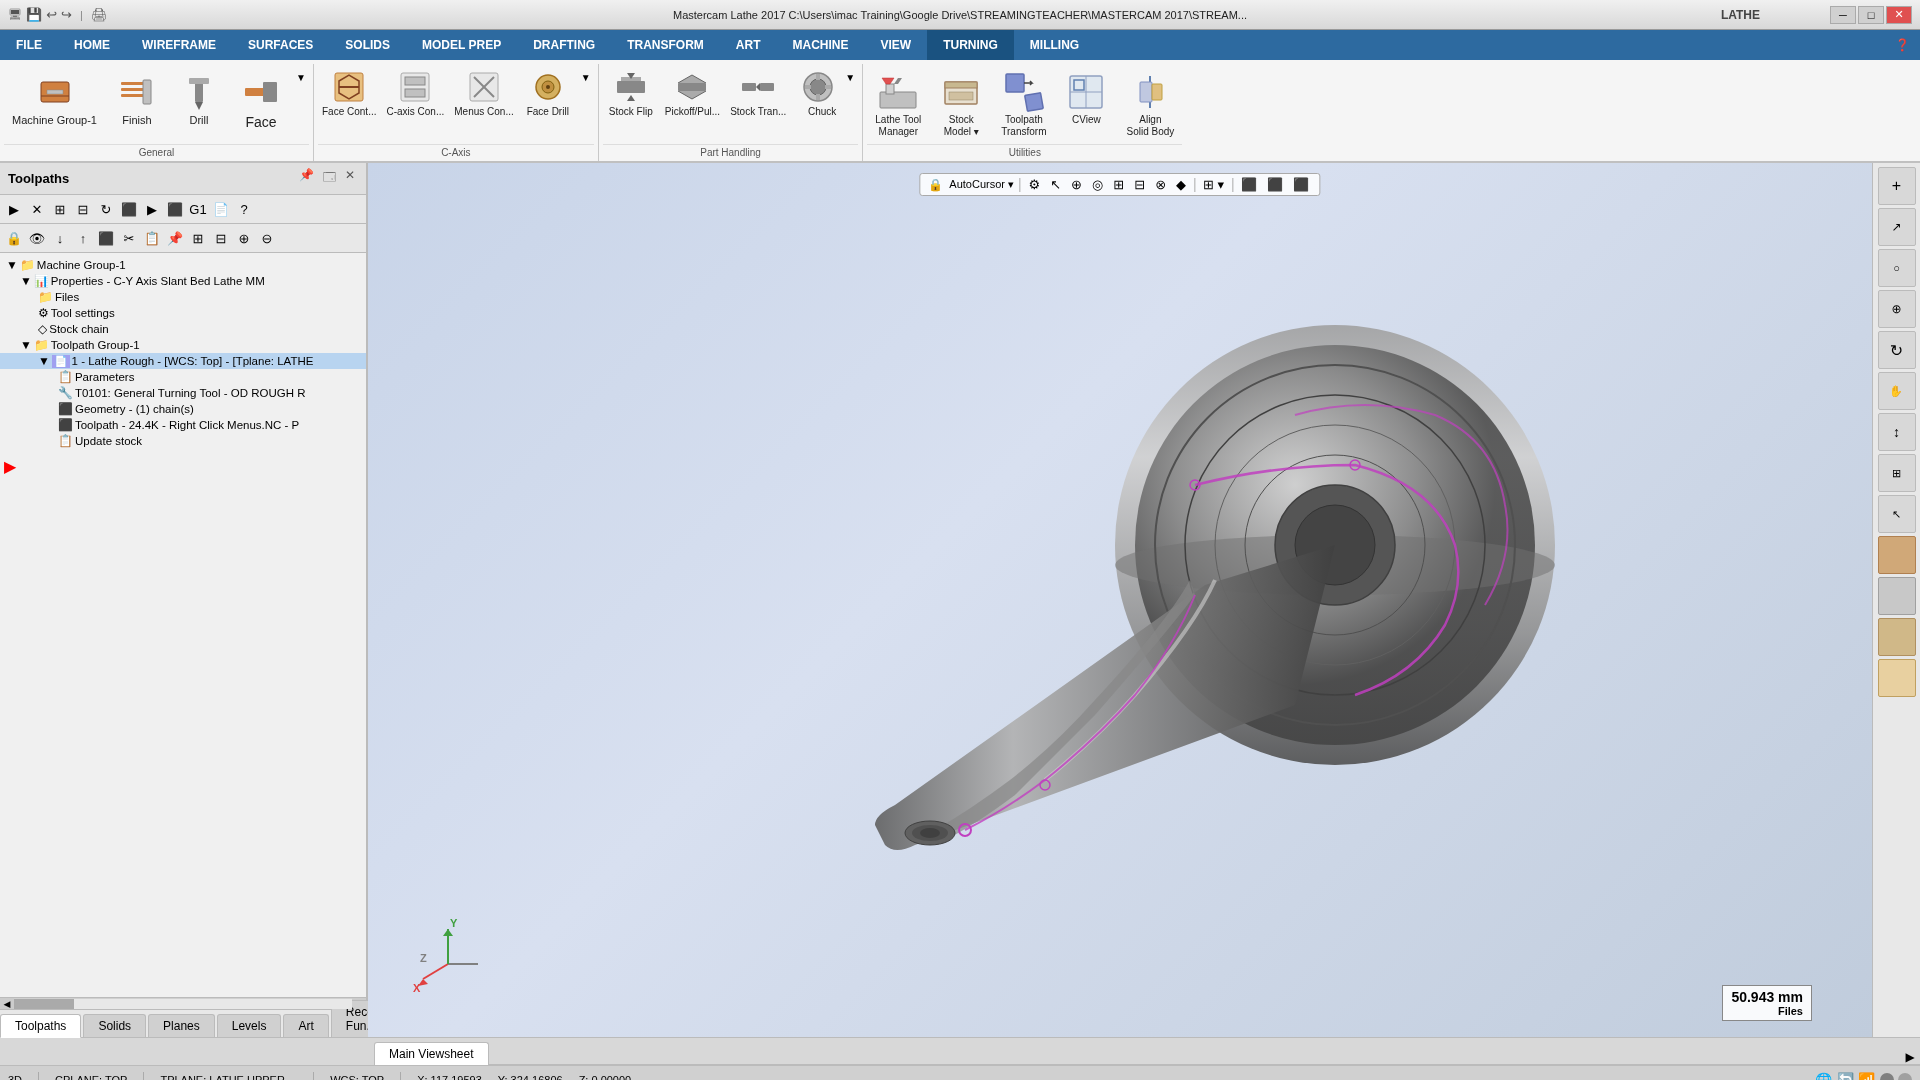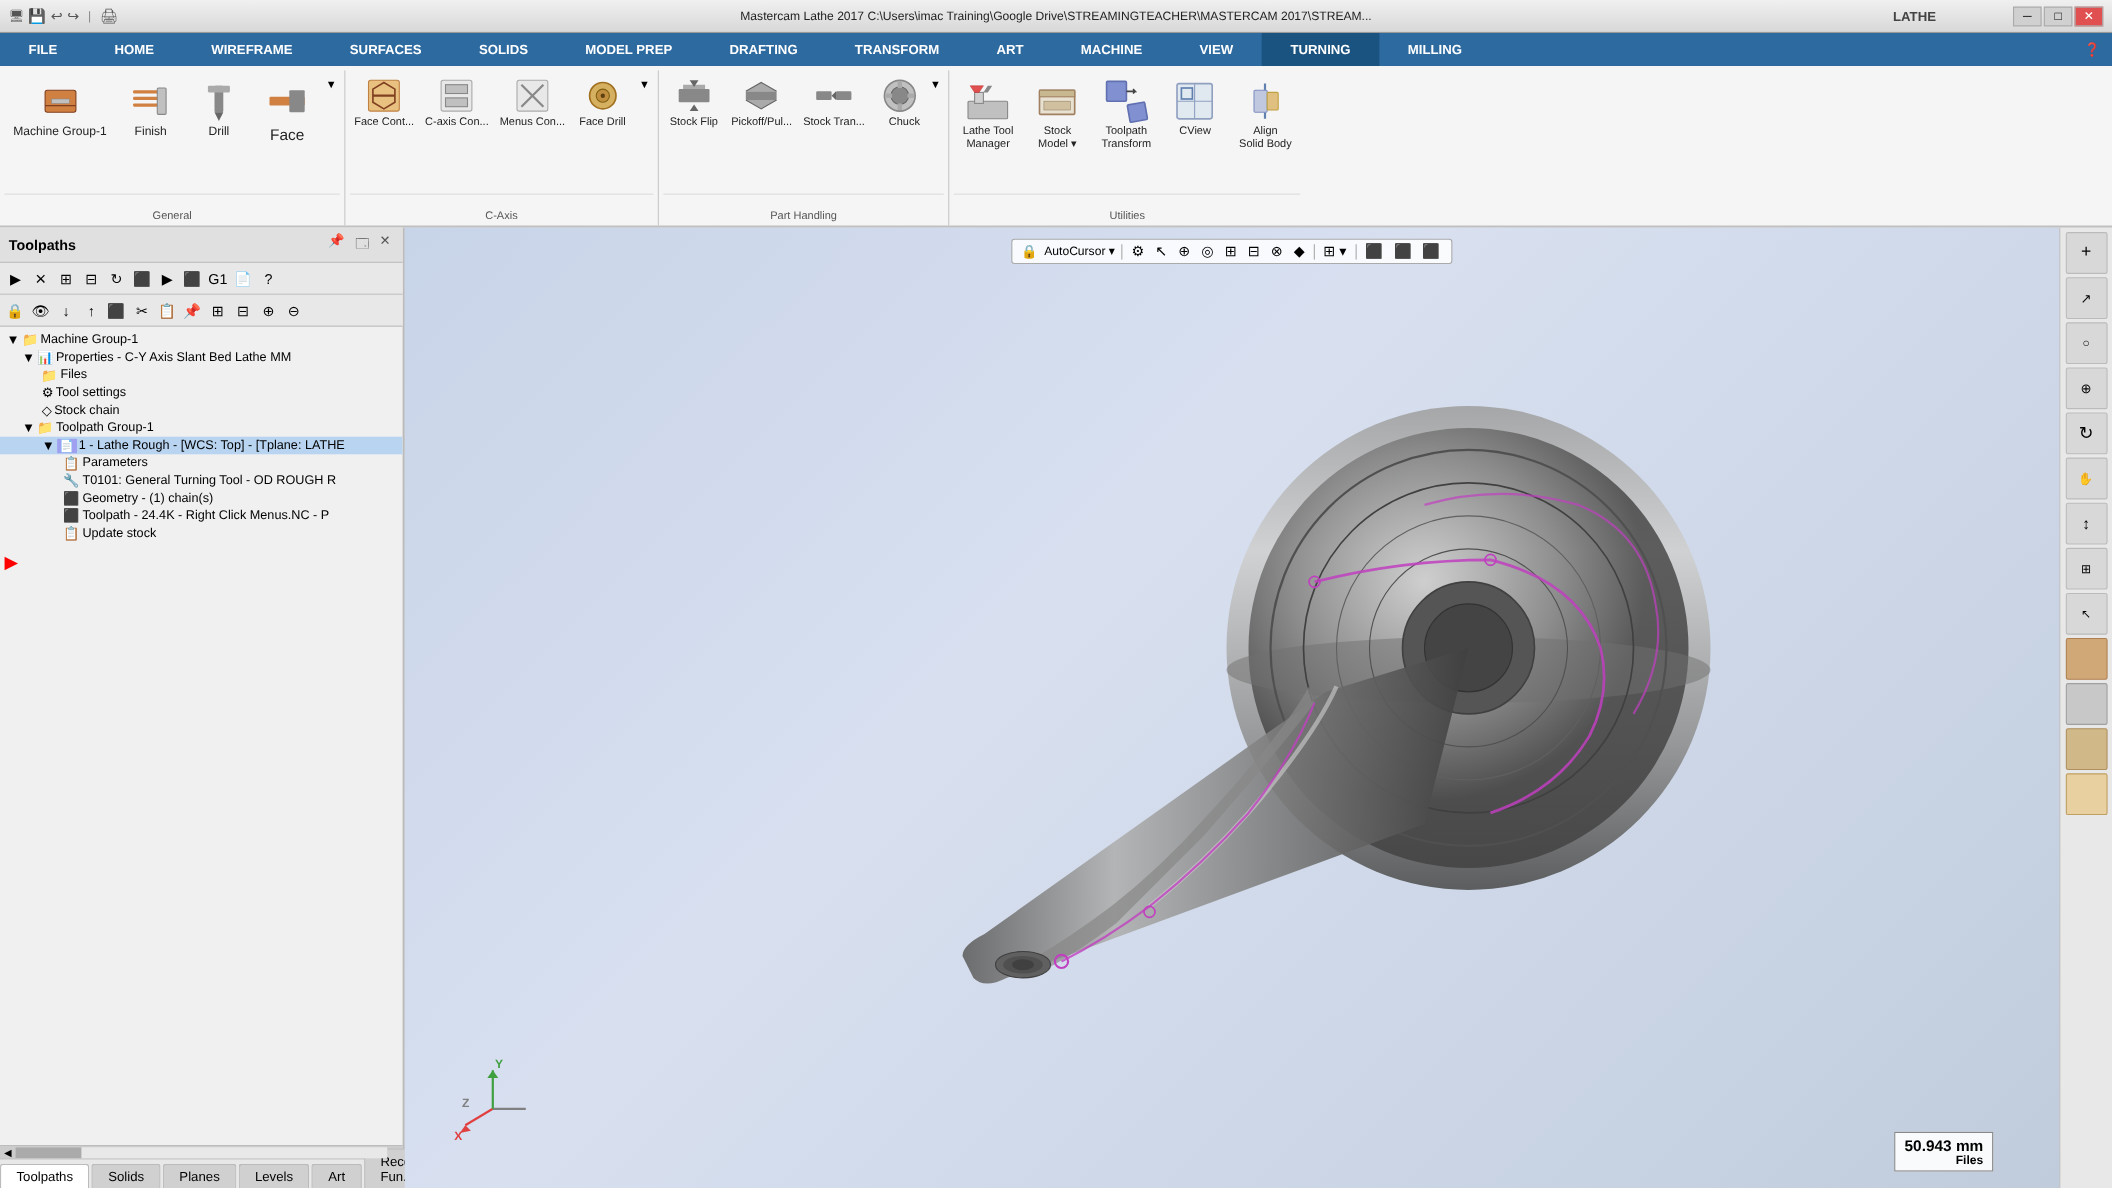--- a/index.html
+++ b/index.html
@@ -34,21 +34,21 @@
     }
 
     
     #menubar {
       height: 30px;
       background: #2d6aa0;
       display: flex;
       align-items: center;
     }
     .menu-item {
-      padding: 0 26px;
+      padding: 0 16px;
       height: 100%;
       display: flex;
       align-items: center;
       color: white;
       font-size: 12px;
       font-weight: bold;
       cursor: pointer;
       white-space: nowrap;
     }
     .menu-item.active { background: #1a5280; }
@@ -79,21 +79,21 @@
       display: flex;
       align-items: flex-start;
       gap: 2px;
       flex: 1;
     }
     .ribbon-group-label {
       font-size: 10px;
       color: #555;
       text-align: center;
       width: 100%;
-      padding: 14px 0 3px 0;
+      padding: 2px 0 3px 0;
       border-top: 1px solid #ddd;
       margin-top: 2px;
     }
     .ribbon-btn {
       display: flex;
       flex-direction: column;
       align-items: center;
       justify-content: flex-start;
       padding: 3px 4px;
       cursor: pointer;
@@ -541,21 +541,21 @@
         </div>
         <div style="display:flex;flex-direction:column;justify-content:flex-start;padding-top:4px;">
           <div class="ribbon-btn" style="min-width:16px;padding:2px;">
             <span style="font-size:10px;">▼</span>
           </div>
         </div>
       </div>
       <div class="ribbon-group-label">Part Handling</div>
     </div>
 
-    <div class="ribbon-group" style="border-right:none;gap:32px;">
+    <div class="ribbon-group" style="border-right:none;">
       <div class="ribbon-group-items">
 
         <div class="ribbon-btn-large">
           <div class="icon" style="display:flex;align-items:center;justify-content:center;width:44px;height:44px;">
             <svg width="40" height="44" viewBox="0 0 40 44">
               <rect x="2" y="22" width="36" height="16" fill="#c0c0c0" stroke="#888" stroke-width="1" rx="1"></rect>
               <rect x="8" y="14" width="8" height="10" fill="#d0d0d0" stroke="#888" stroke-width="1"></rect>
               <polygon points="4,8 16,8 12,14 8,14" fill="#e05050" stroke="#c03030" stroke-width="0.5"></polygon>
               <polygon points="16,14 20,8 24,8 20,14" fill="#888"></polygon>
             </svg>

